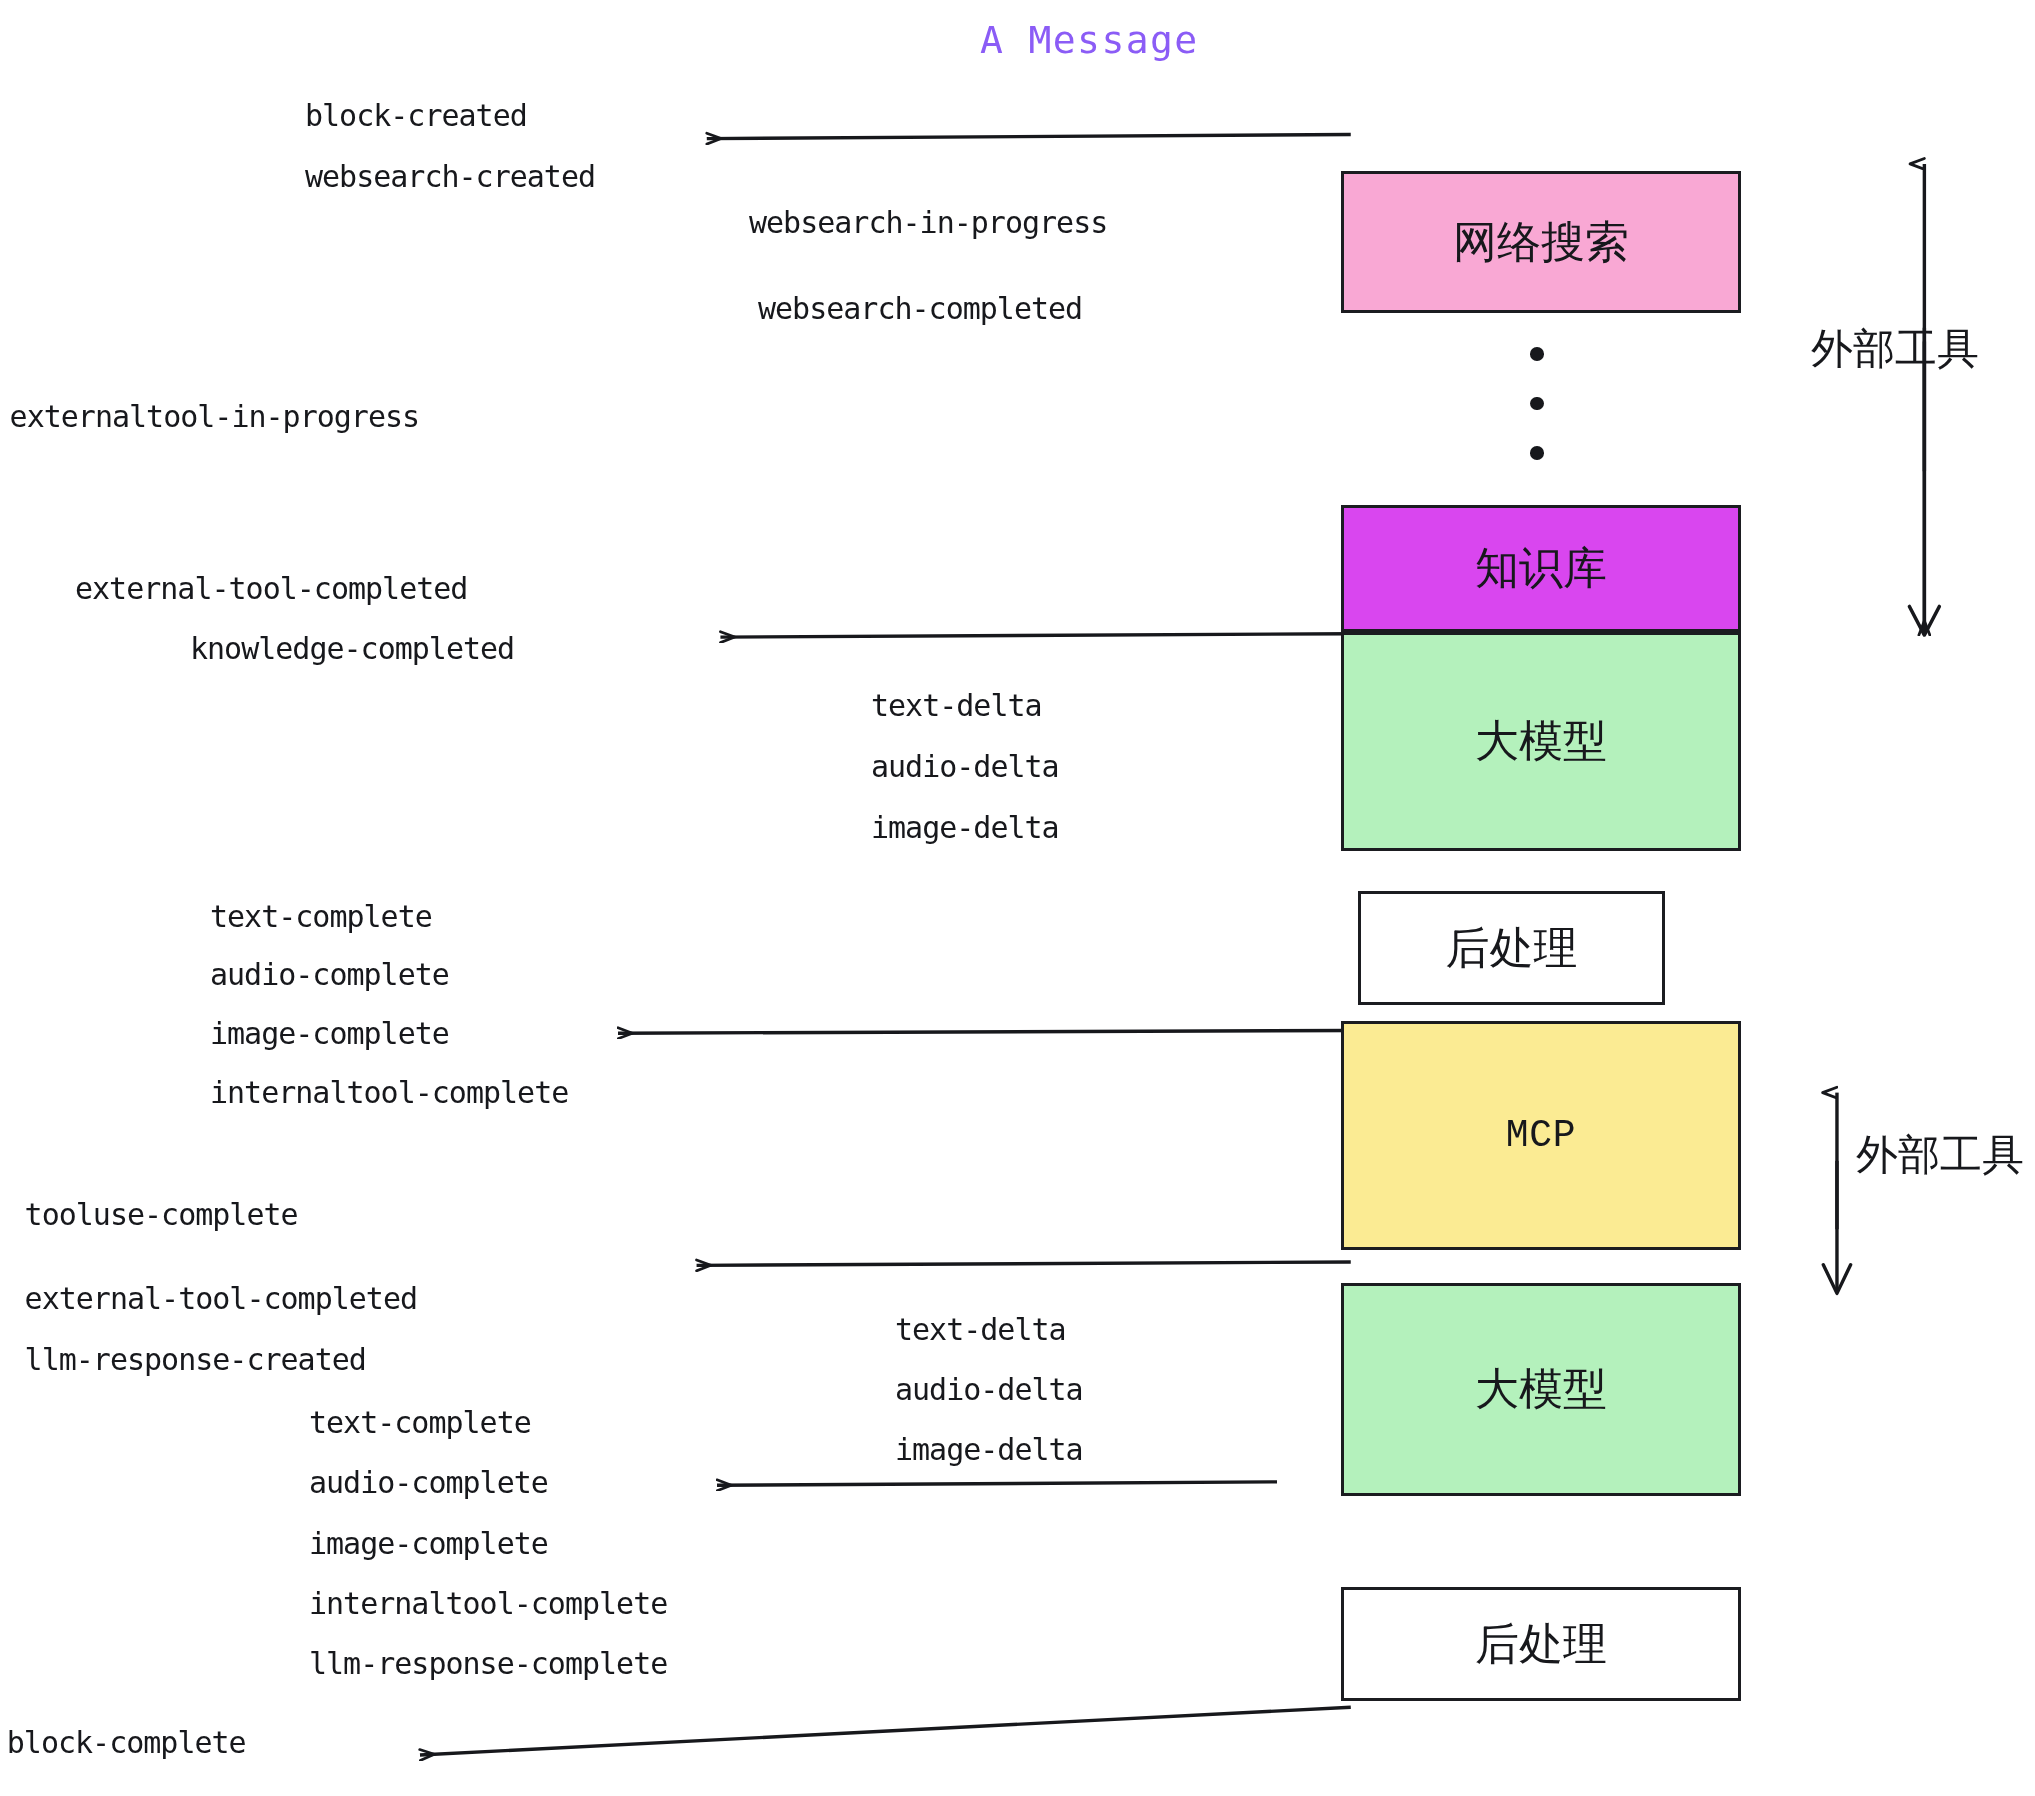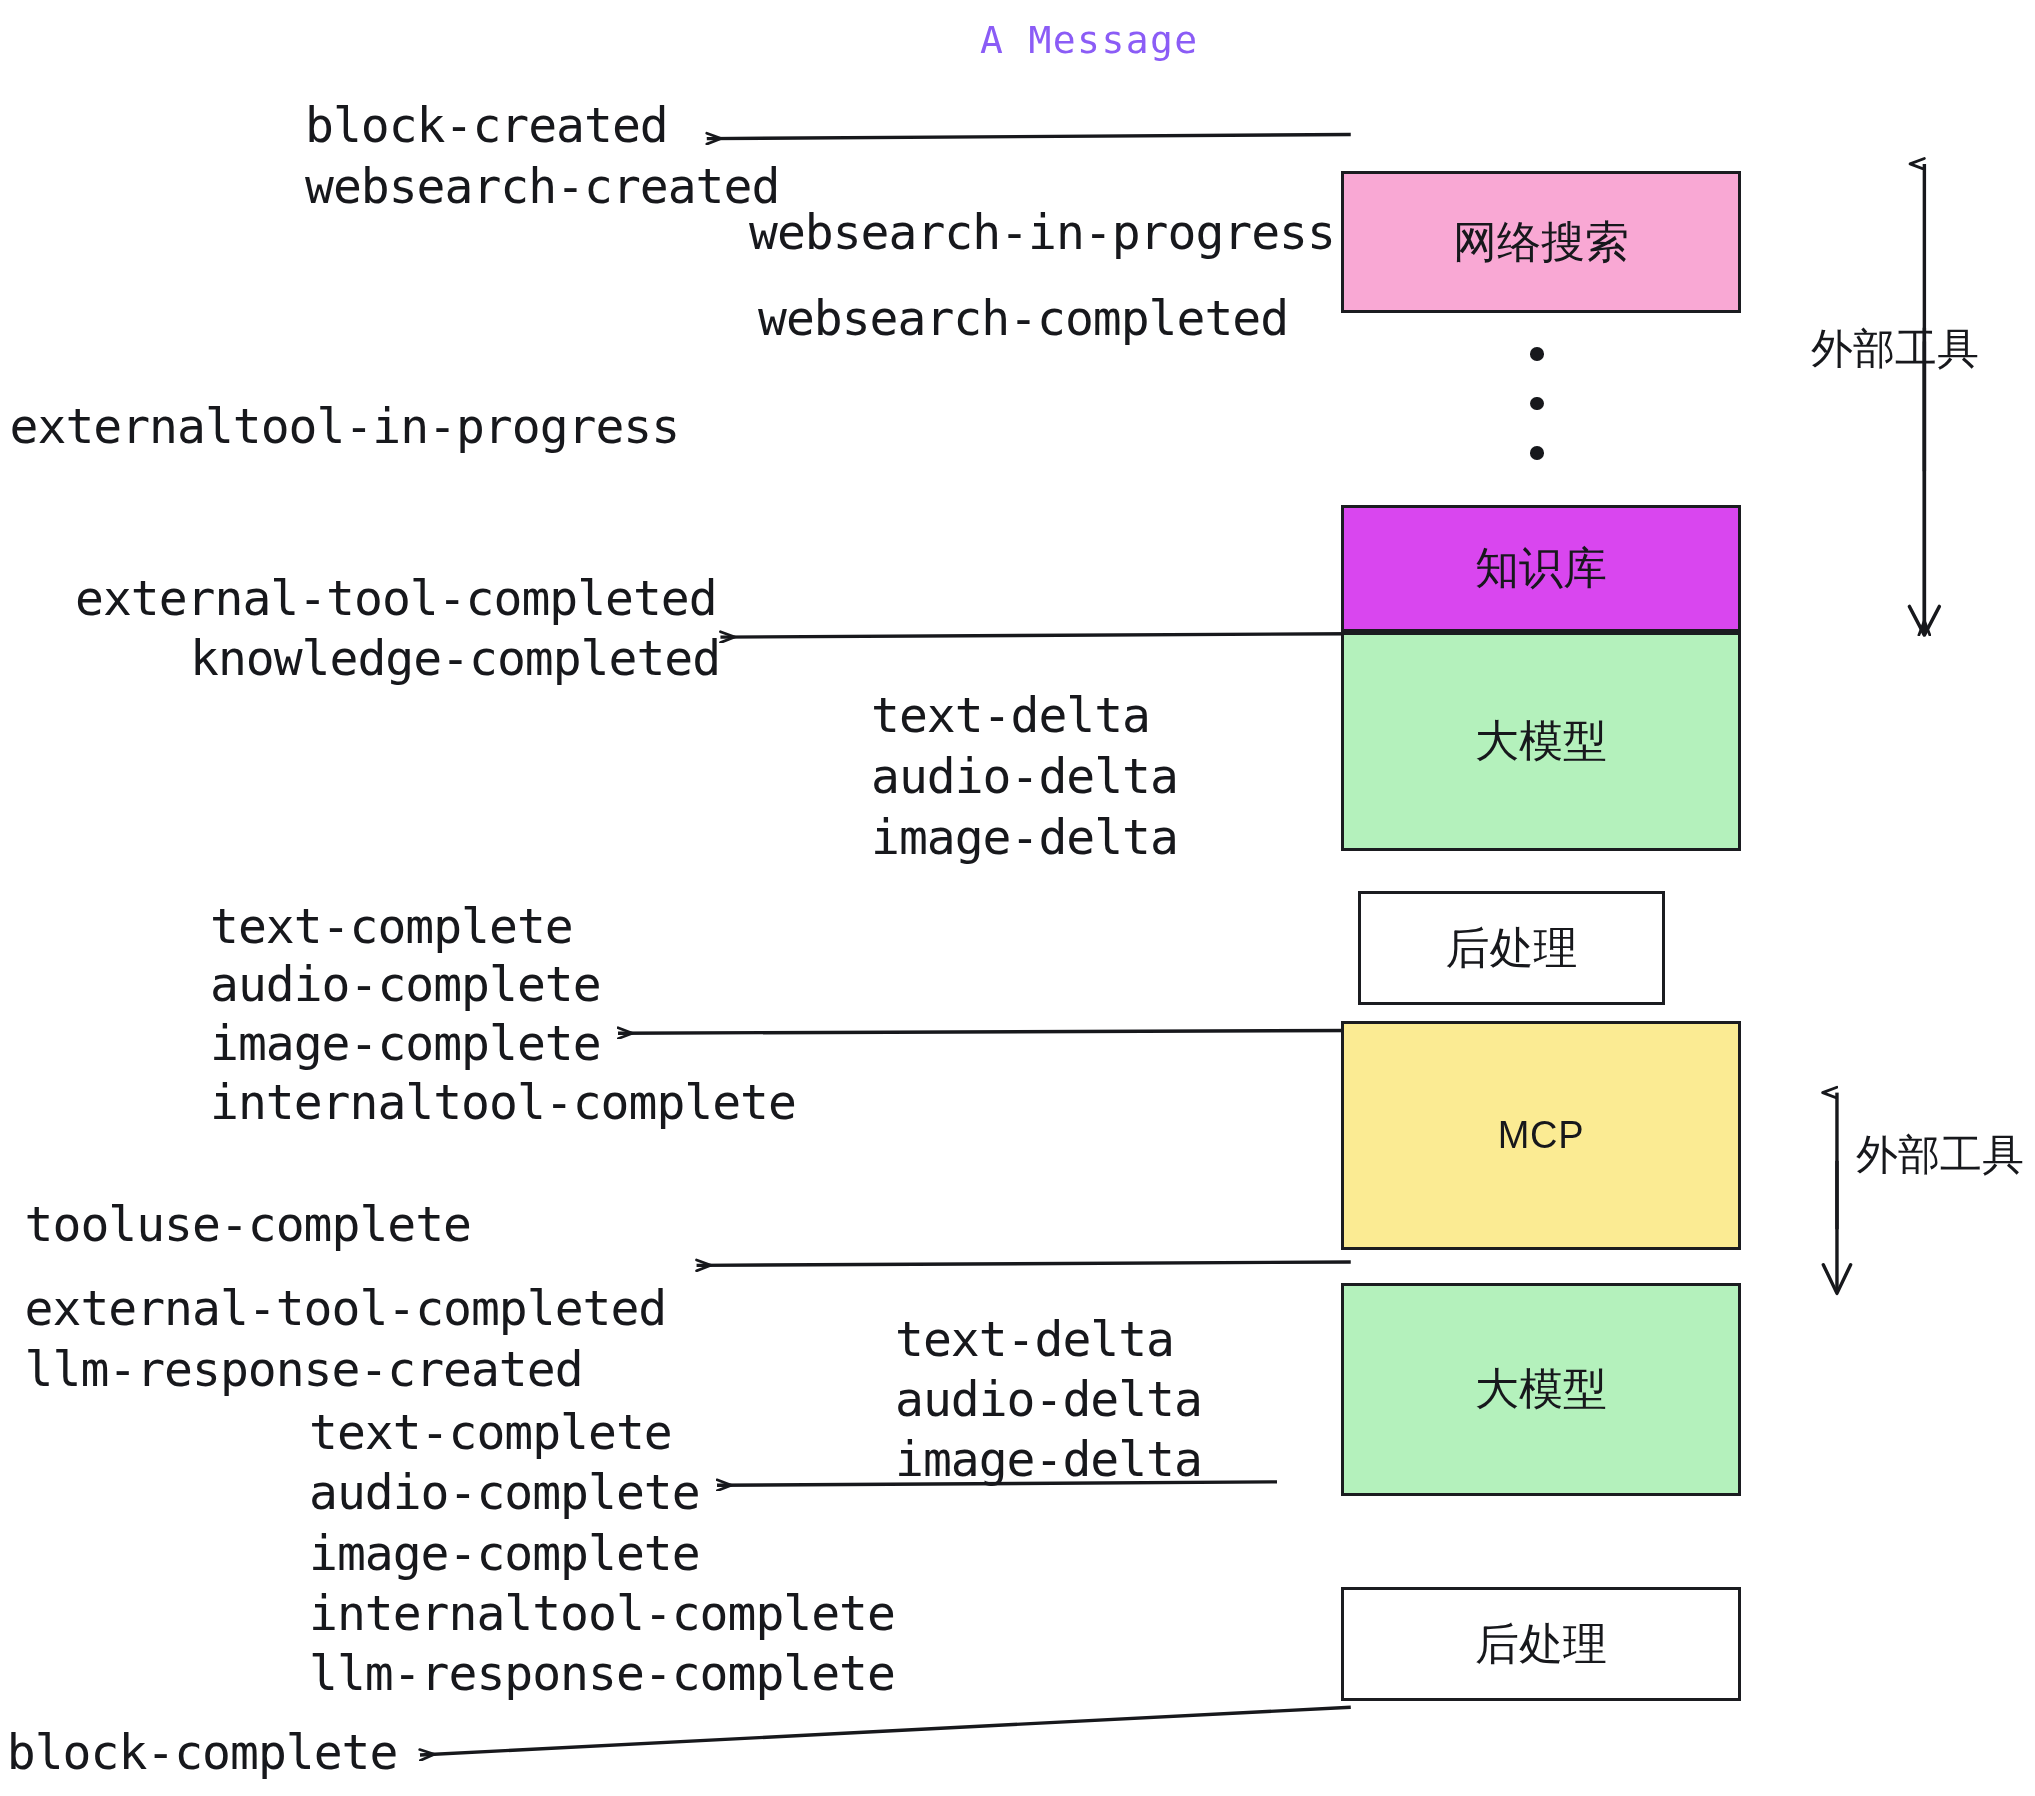--- a/index.html
+++ b/index.html
@@ -2,35 +2,35 @@
 <html style="font-size:11px"><head>
 <meta charset="utf-8">
 <style>
   html,body{margin:0;padding:0;background:#ffffff;}
   body{width:2035px;height:1796px;position:relative;overflow:hidden;
        font-family:"DejaVu Sans Mono","Liberation Mono",monospace;}
   #stage{position:absolute;left:0;top:0;width:2035px;height:1796px;}
 
   .ev{position:absolute;white-space:pre;color:#17181c;
       font-family:"DejaVu Sans Mono","Liberation Mono",monospace;
-      font-size:48px;letter-spacing:-1px;line-height:1;}
+      font-size:30px;letter-spacing:-1px;line-height:1;}
 
   .title{position:absolute;white-space:pre;color:#8b5cf6;
       font-family:"DejaVu Sans Mono","Liberation Mono",monospace;
       font-size:38px;letter-spacing:1.4px;line-height:1;}
 
   .cjk{position:absolute;white-space:pre;color:#17181c;
       font-family:"DejaVu Sans","Liberation Sans",sans-serif;
       font-size:42px;line-height:1;}
 
   .box{position:absolute;border:3.4px solid #1b1c20;box-sizing:border-box;
        display:flex;align-items:center;justify-content:center;}
   .box > span{font-family:"DejaVu Sans","Liberation Sans",sans-serif;
        font-size:44px;color:#17181c;}
-  .box.mcp > span{font-family:Liberation Sans, sans-serif;
+  .box.mcp > span{font-family:Liberation Mono, monospace;
        font-size:38px;letter-spacing:0.7px;}
 
   .dots{position:absolute;display:flex;flex-direction:column;
         align-items:center;justify-content:space-between;}
   .dots i{display:block;width:13.7px;height:13.7px;border-radius:50%;
         background:#17181c;}
 
   svg.layer{position:absolute;left:0;top:0;width:2035px;height:1796px;
         pointer-events:none;}
 </style>

